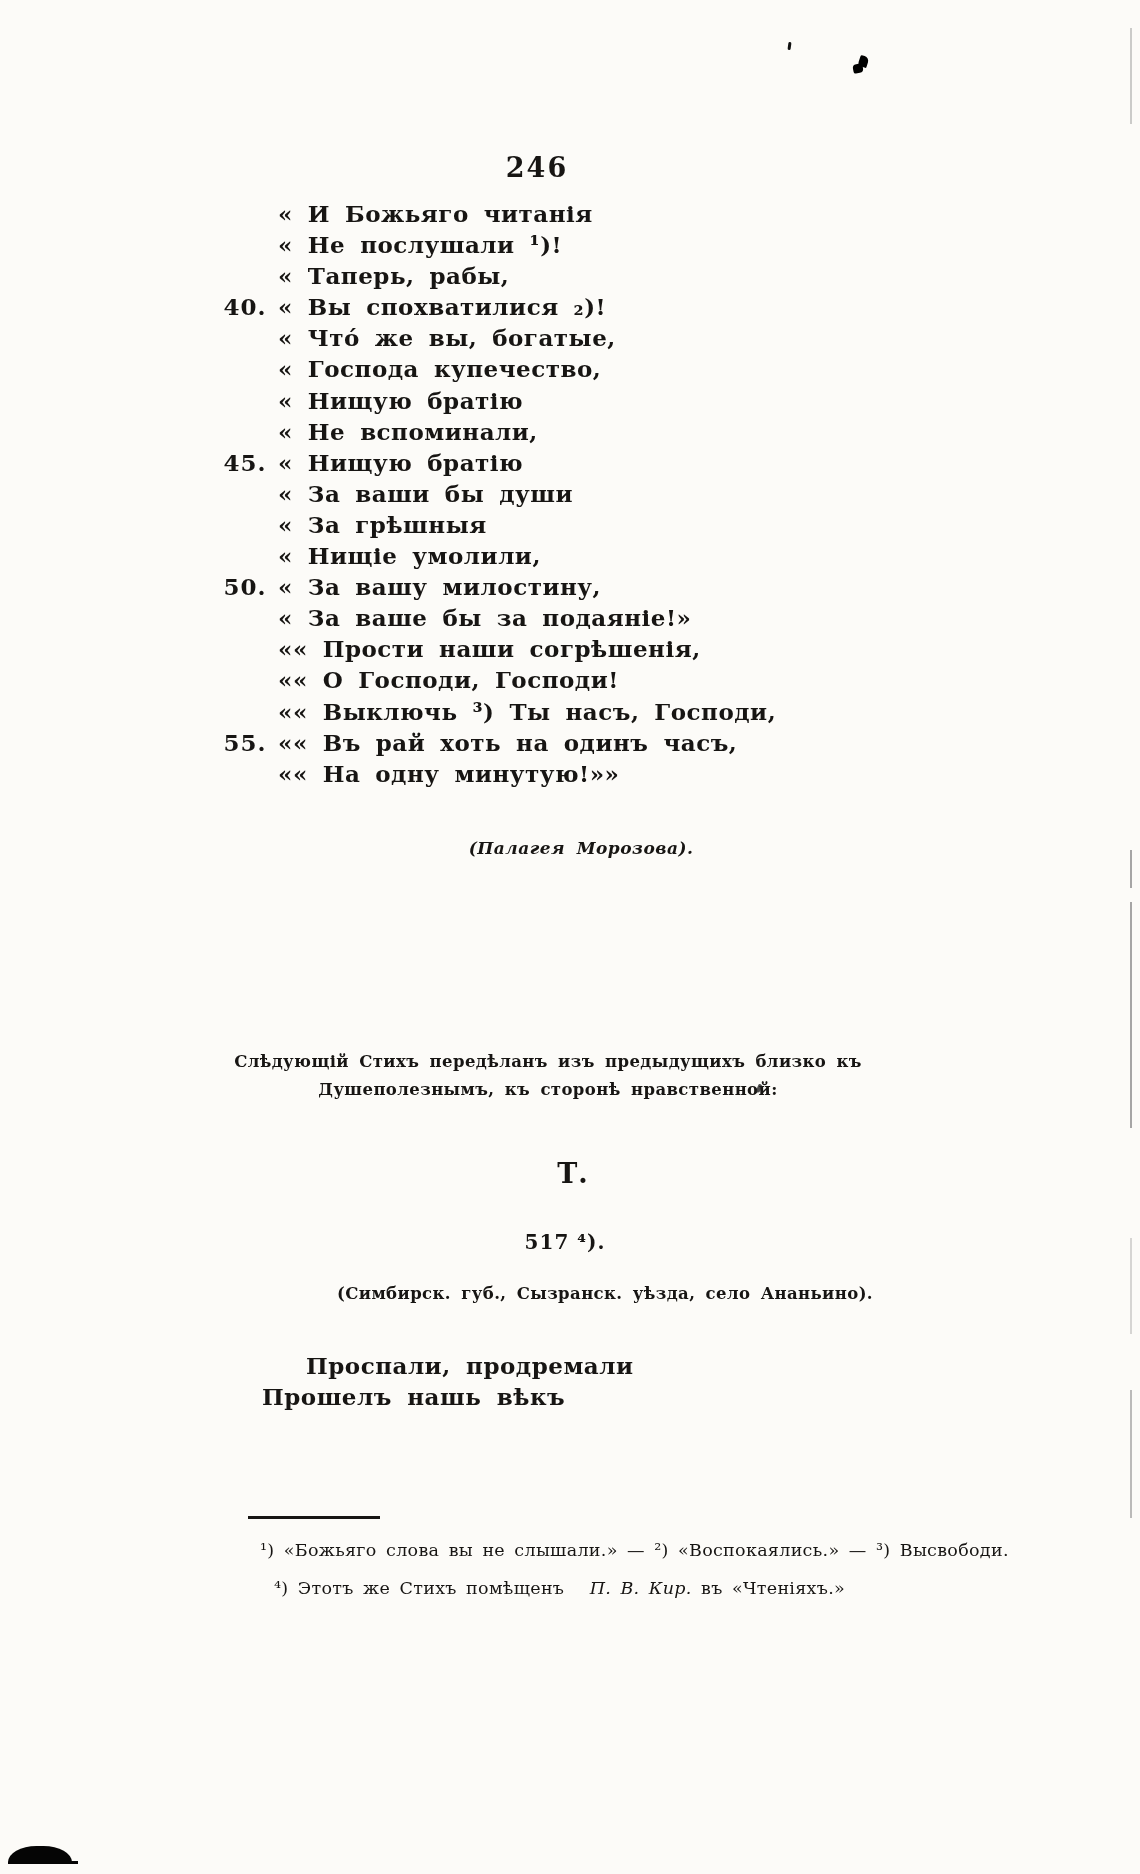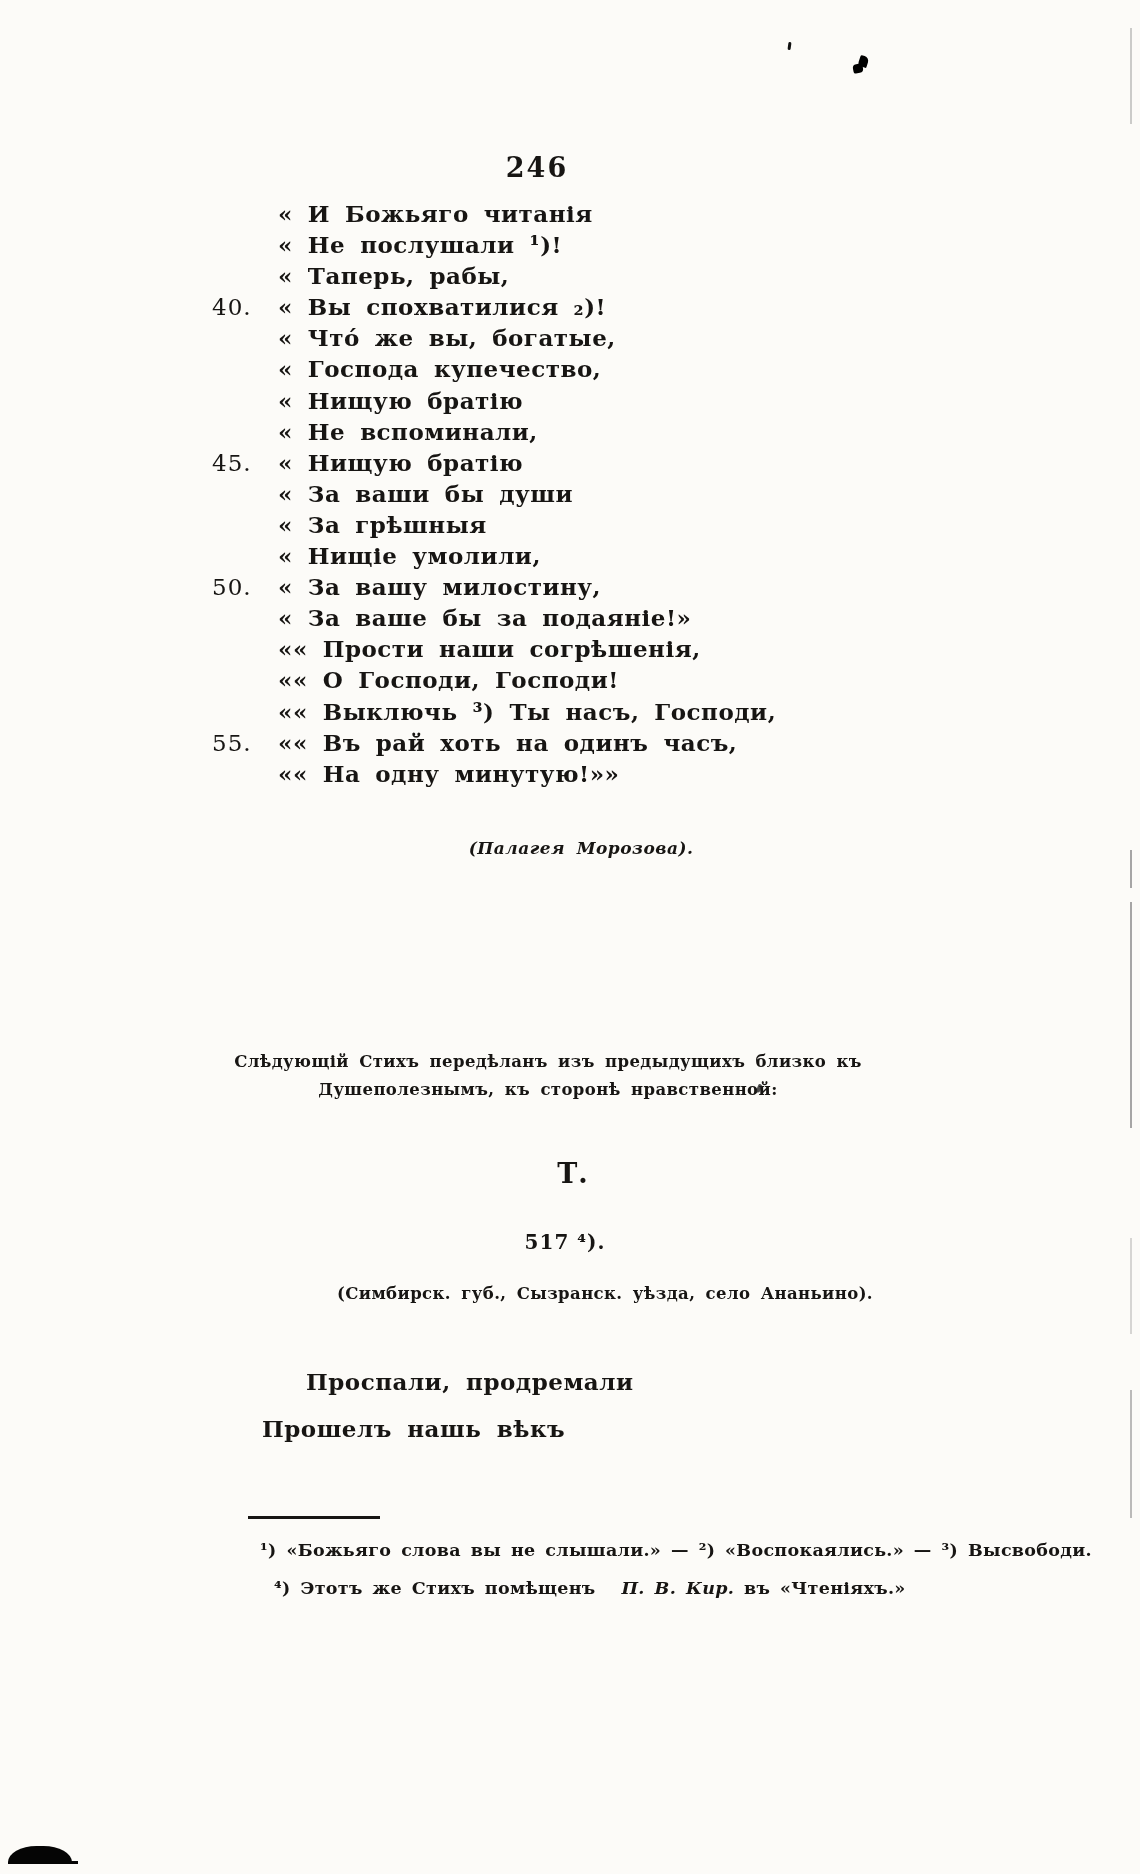--- a/index.html
+++ b/index.html
@@ -22,21 +22,21 @@
   .page-number{
     top:152px;left:537px;
     font-size:27px;font-weight:bold;letter-spacing:2px;
   }
 
   
   .verse1{top:200px;left:212px;}
   .vrow{display:flex;align-items:baseline;height:31.1px;}
   .vnum{
     width:66px;flex:0 0 66px;
-    font-size:23px;font-weight:normal;letter-spacing:1px;
+    font-size:23px;font-weight:bold;letter-spacing:1px;text-align:center;
   }
   .vtext{
     font-size:23px;font-weight:bold;
     letter-spacing:0.5px;word-spacing:0.28em;
     white-space:nowrap;
   }
 
   .attribution{
     top:838px;left:545px;
     font-size:17px;font-weight:bold;font-style:italic;
@@ -61,30 +61,30 @@
   }
   .source-location{
     top:1284px;left:605px;
     font-size:16.5px;font-weight:bold;
     letter-spacing:0.4px;word-spacing:0.25em;
   }
 
   .verse2{top:1352px;left:262px;}
   .v2row{
     font-size:23px;font-weight:bold;height:30.6px;
-    letter-spacing:0.5px;word-spacing:0.3em;white-space:nowrap;margin-top:16px;
+    letter-spacing:0.5px;word-spacing:0.3em;white-space:nowrap;
   }
   .v2row:first-child{padding-left:44px;}
 
   .footnote-rule{
     top:1516px;left:248px;width:132px;height:3px;
     background:var(--ink);
   }
   .footnote{
-    font-size:17.5px;font-weight:bold;
+    font-size:17.5px;font-weight:normal;
     letter-spacing:0.3px;word-spacing:0.2em;white-space:nowrap;
   }
   .foot1{top:1540px;left:260px;}
   .foot2{top:1578px;left:274px;}
   .foot-italic{font-style:italic;margin-left:16px;}
 
   
   .edge-seg{width:2px;left:1130px;background:var(--edge);}
   .seg-a{top:28px;height:96px;opacity:.45;}
   .seg-b{top:850px;height:38px;opacity:.8;}

